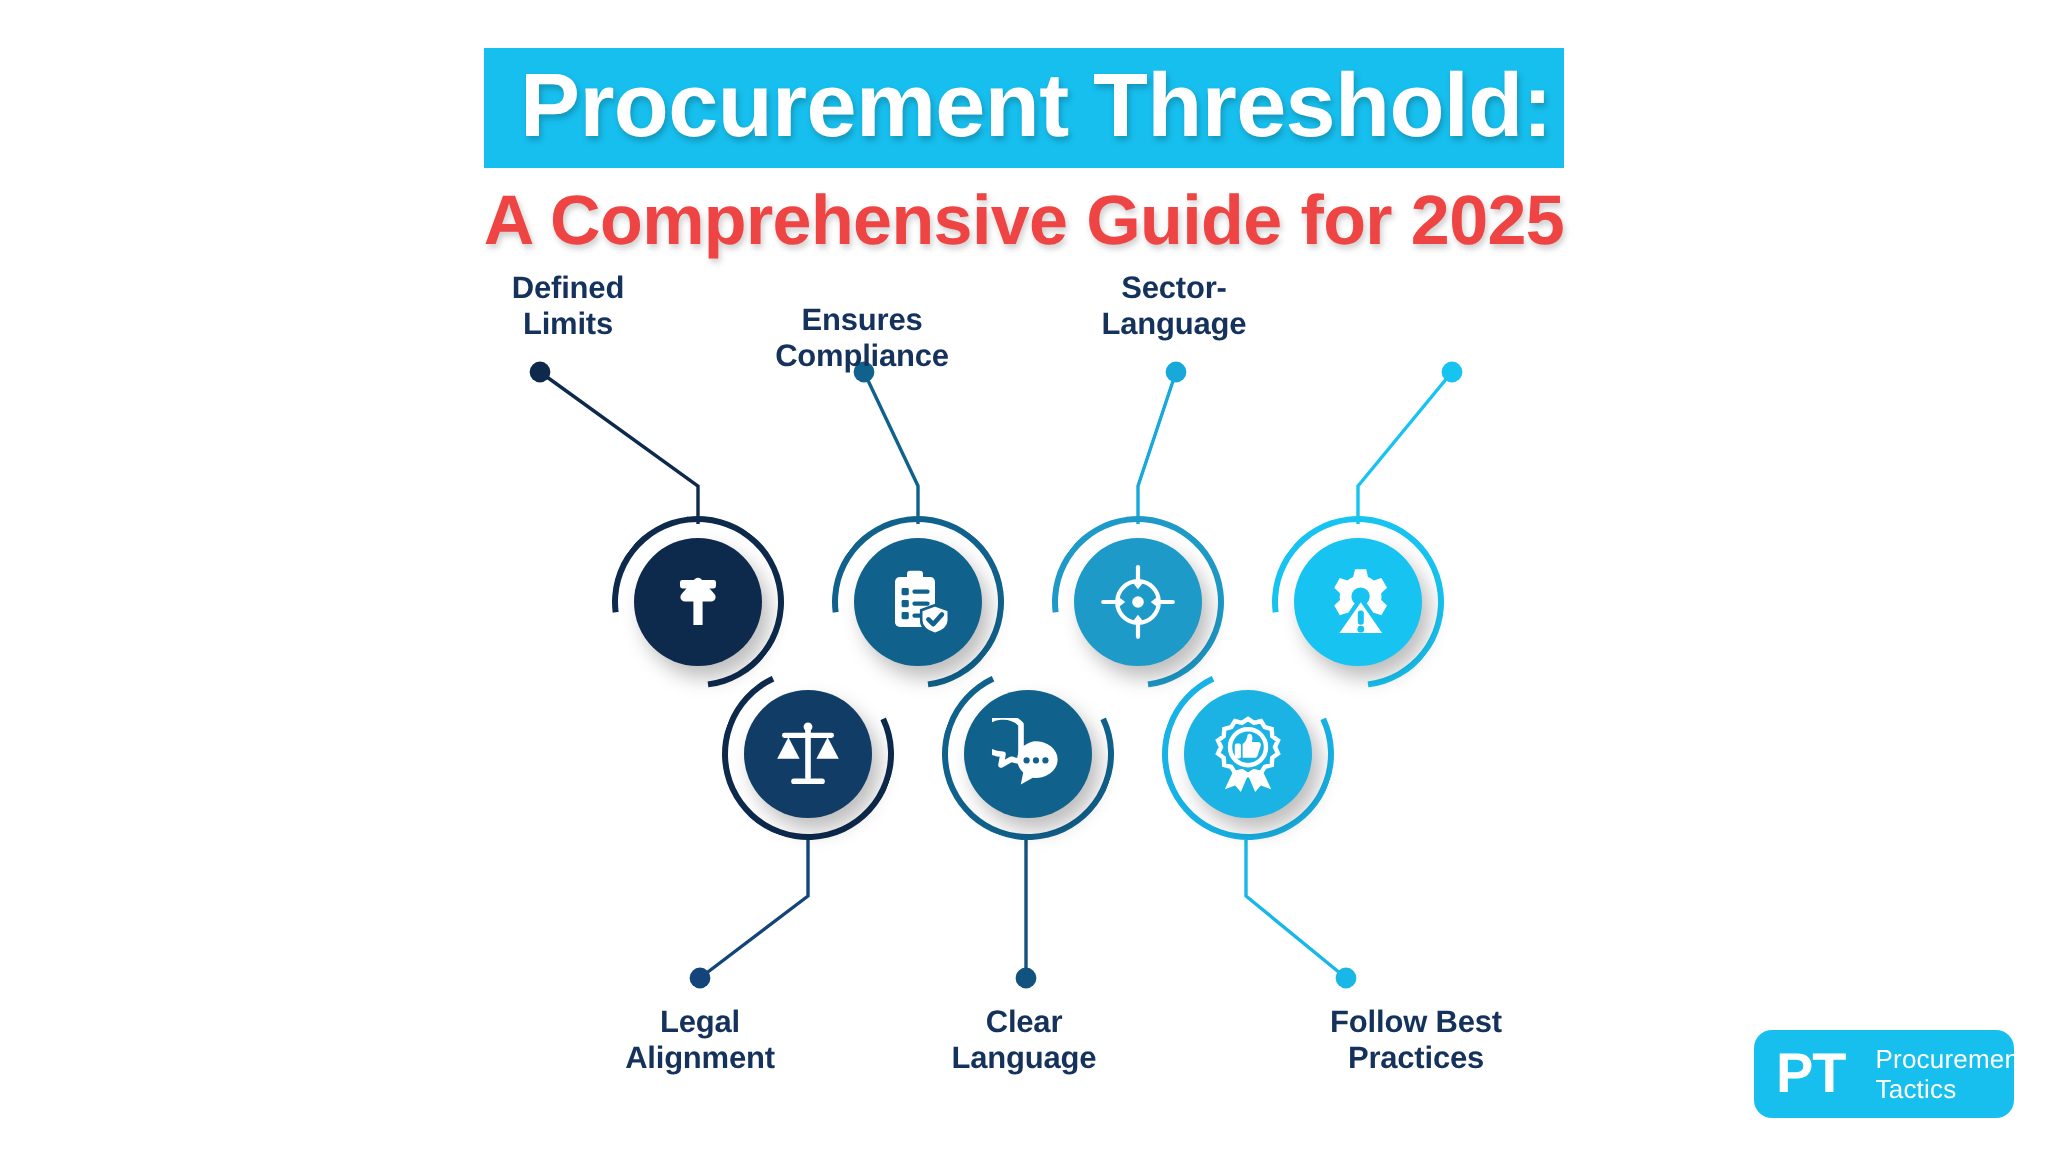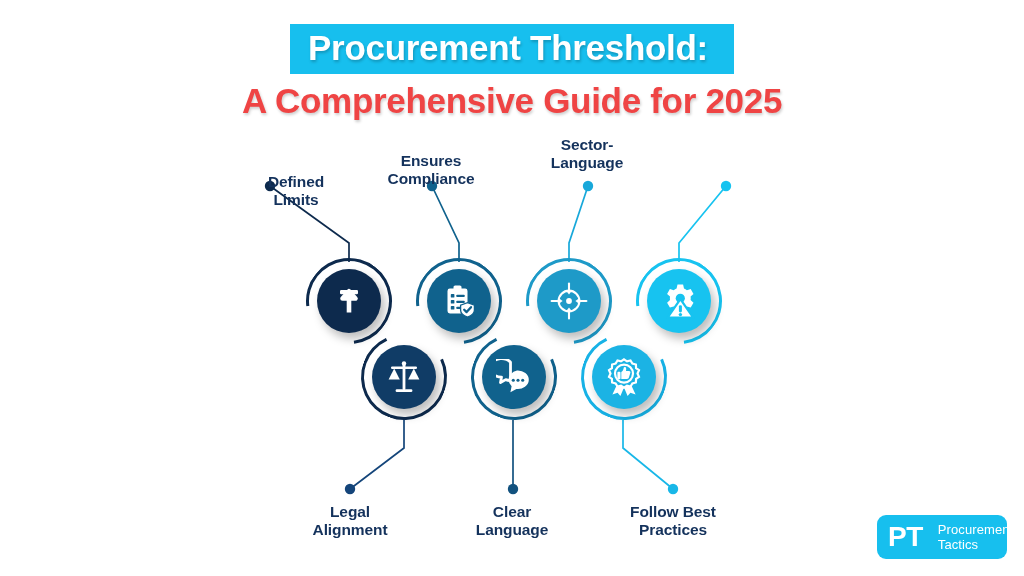--- a/index.html
+++ b/index.html
@@ -29,24 +29,24 @@
     top: 24px;
     left: 0;
     width: 1024px;
     text-align: center;
   }
 
   .title-line1 {
     display: inline-block;
     background: #17bfee;
     color: #ffffff;
-    font-size: 35px;
+    font-size: 45px;
     font-weight: bold;
     letter-spacing: -0.3px;
-    padding: 6px 26px 9px 18px;
+    padding: 6px 6px 9px 18px;
     line-height: 1.0;
     text-shadow: 1px 2px 3px rgba(0,0,0,0.22);
   }
 
   .title-line2 {
     display: block;
     margin-top: 9px;
     color: #ef4444;
     font-size: 35px;
     font-weight: bold;
@@ -171,31 +171,31 @@
       <polyline points="726,186 679,243 679,262" fill="none" stroke="#17c3f0" stroke-width="1.7"></polyline>
       <circle cx="726" cy="186" r="5.2" fill="#17c3f0"></circle>
       <polyline points="404,420 404,448 350,489" fill="none" stroke="#14457a" stroke-width="1.7"></polyline>
       <circle cx="350" cy="489" r="5.2" fill="#14457a"></circle>
       <polyline points="513,420 513,489" fill="none" stroke="#12527f" stroke-width="1.7"></polyline>
       <circle cx="513" cy="489" r="5.2" fill="#12527f"></circle>
       <polyline points="623,420 623,448 673,489" fill="none" stroke="#18b7e8" stroke-width="1.7"></polyline>
       <circle cx="673" cy="489" r="5.2" fill="#18b7e8"></circle>
     </svg>
 
-  <div class="node-label" style="left: 236px; top: 136px; width: 120px; margin-top: 37px;">Defined
+  <div class="node-label" style="left: 224px; top: 136px; width: 120px;">Defined
 Limits</div>
   <div class="node-label" style="left: 371px; top: 152px; width: 120px;">Ensures
 Compliance</div>
   <div class="node-label" style="left: 527px; top: 136px; width: 120px;">Sector-
 Language</div>
   <div class="node-label" style="left: 290px; top: 503px; width: 120px;">Legal
 Alignment</div>
   <div class="node-label" style="left: 452px; top: 503px; width: 120px;">Clear
 Language</div>
-  <div class="node-label" style="left: 613px; top: 503px; width: 120px;">Follow Best
+  <div class="node-label" style="left: 648px; top: 503px; width: 120px;">Follow Best
 Practices</div>
 
   <div class="node" style="left: 306px; top: 258px;">
     <div class="ring-outer" style="border-color: rgb(13, 42, 77); transform: rotate(38deg);"></div>
     <div class="ring-gap"></div>
     <div class="disc" style="background: rgb(13, 42, 77);">
       <span>
         <svg width="34" height="34" viewBox="0 0 34 34" fill="#ffffff">
           <rect x="8" y="6" width="18" height="4.2" rx="1.2"></rect>
           <path d="M17 28.5 L17 14.5 M17 14.5 L10.5 14.5 L17 7.2 L23.5 14.5 Z" stroke="#ffffff" stroke-width="4.6" fill="#ffffff" stroke-linejoin="round"></path>

